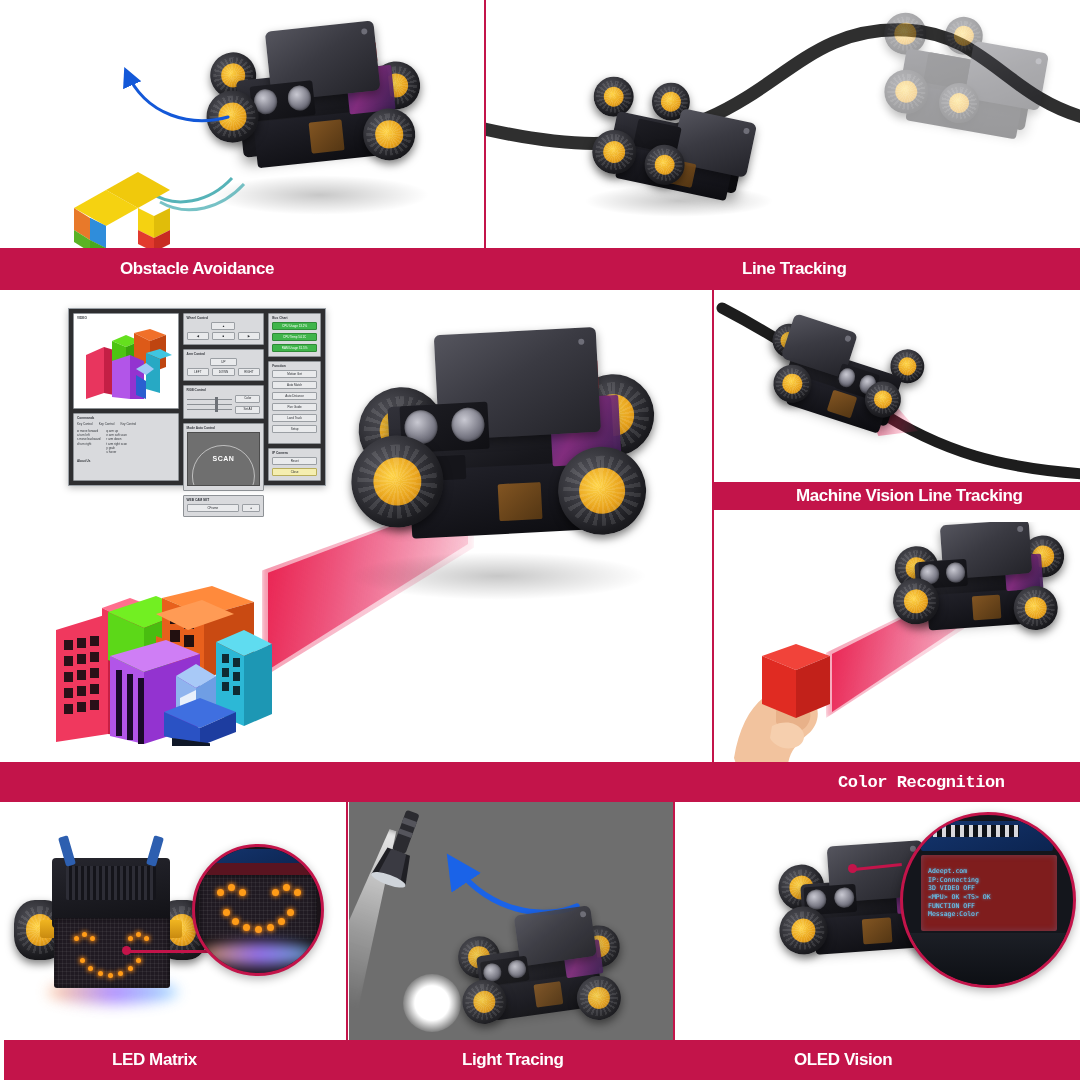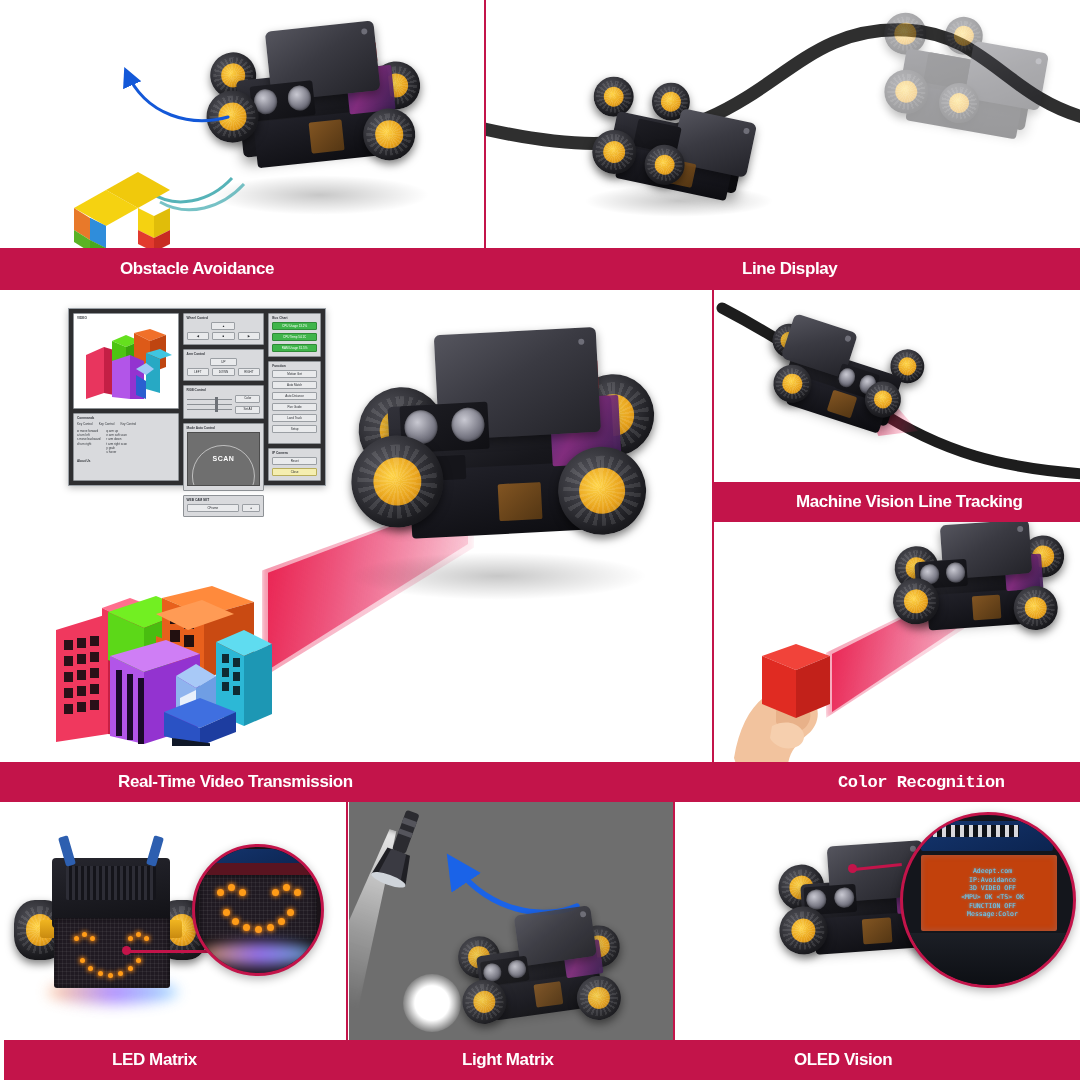--- a/index.html
+++ b/index.html
@@ -91,22 +91,22 @@
                       repeating-linear-gradient(90deg,rgba(255,255,255,.055) 0 1px,transparent 1px 4px);
      box-shadow:inset 0 0 6px rgba(0,0,0,.6);}
   .led{position:absolute;border-radius:50%;background:#ff9c18;
      box-shadow:0 0 4px 1px rgba(255,140,20,.85);}
   .magnifier{position:absolute;border-radius:50%;border:3px solid #C3144A;
      overflow:hidden;box-shadow:0 3px 10px rgba(0,0,0,.3);background:#1a1419;}
   .callout{position:absolute;height:3px;background:#C3144A;}
   .callout-dot{position:absolute;width:9px;height:9px;border-radius:50%;background:#C3144A;}
 
   
-  .oled{position:absolute;background:#c2410c;border-radius:2px;overflow:hidden;
-        box-shadow:inset 0 0 6px rgba(90,170,255,.25);text-align:center;}
+  .oled{position:absolute;background:#7f1d1d;border-radius:2px;overflow:hidden;
+        box-shadow:inset 0 0 6px rgba(90,170,255,.25);}
   .oled .line{color:#63d2ff;font-family:"DejaVu Sans Mono","Liberation Mono",monospace;
         font-size:6.5px;line-height:1.32;white-space:nowrap;
         text-shadow:0 0 3px rgba(90,200,255,.95);}
   .pcb{position:absolute;background:linear-gradient(160deg,#14356e,#0c2450);border-radius:2px;}
 
   .flashlight{position:absolute;}
   .beam{position:absolute;
      background:linear-gradient(to bottom,rgba(255,255,255,.85),rgba(255,255,255,.30) 60%,rgba(255,255,255,0));
      filter:blur(3px);}
   .glow{position:absolute;border-radius:50%;background:radial-gradient(circle,#fff 0%,#fff 42%,rgba(255,255,255,.15) 70%,rgba(255,255,255,0) 100%);}
@@ -199,21 +199,21 @@
       <div class="deck"></div>
       <div class="topplate" style="left:50%;top:16%;width:42%;height:42%;"></div>
       <div class="sonar" style="left:26%;top:30%;width:24%;height:22%;"></div>
       <div class="wheel" style="left:10px;top:62px;width:44px;height:44px;"></div>
       <div class="wheel" style="left:66px;top:66px;width:40px;height:40px;"></div>
     </div>
   </div>
 
   <div class="hbar" style="left:0;top:248px;width:1080px;height:42px;">
     <span class="cap" style="position:absolute;left:120px;">Obstacle Avoidance</span>
-    <span class="cap" style="position:absolute;left:742px;">Line Display</span>
+    <span class="cap" style="position:absolute;left:742px;">Line Tracking</span>
   </div>
 
   <div class="panel" style="left:0;top:290px;width:712px;height:472px;">
 
     <div class="ui" style="left:68px;top:18px;width:258px;height:178px;">
       <div class="ui-col" style="width:44%;">
         <div class="ui-card ui-video" style="height:96px;">
           <div class="t">VIDEO</div>
           <svg style="position:absolute;left:8%;top:14%;" width="98" height="74" viewBox="0 0 98 74">
             <polygon points="4,28 22,20 22,66 4,72" fill="#e8355e"></polygon>
@@ -452,21 +452,21 @@
       <div class="sonar" style="left:46%;top:34%;width:26%;height:22%;">
         <div class="eye l"></div>
         <div class="eye r"></div>
       </div>
       <div class="servo"></div>
       <div class="wheel" style="left:12px;top:56px;width:38px;height:38px;"></div>
       <div class="wheel" style="right:16px;top:44px;width:36px;height:36px;"></div>
     </div>
   </div>
 
-  <div class="hbar" style="left:714px;top:482px;width:366px;height:40px;">
+  <div class="hbar" style="left:714px;top:482px;width:366px;height:28px;">
     <span class="cap cap-s" style="position:absolute;left:82px;">Machine Vision Line Tracking</span>
   </div>
 
   <div class="panel" style="left:714px;top:522px;width:366px;height:240px;">
     <div class="cone" style="left:118px;top:58px;width:146px;height:132px;
                 clip-path:polygon(100% 0%,100% 26%,0% 100%,0% 56%);"></div>
     <div class="cone soft" style="left:112px;top:54px;width:158px;height:142px;opacity:.45;
                 clip-path:polygon(100% 0%,100% 28%,0% 100%,0% 54%);"></div>
 
     <div class="car" style="left:178px;top:-4px;width:172px;height:134px;transform:rotate(-4deg);">
@@ -490,21 +490,20 @@
                C64 118 58 126 56 138 L4 138 Z" fill="#f2c39e"></path>
       <path d="M44 74 C56 66 70 70 76 80 C81 89 78 99 70 104 C60 110 48 106 44 96 Z" fill="#e8b189"></path>
       <path d="M40 100 C52 94 64 96 70 104 C74 110 72 118 64 121 C54 125 42 120 38 112 Z" fill="#f6cfae"></path>
       <polygon points="30,30 64,18 98,30 64,44" fill="#f1433a"></polygon>
       <polygon points="30,30 64,44 64,92 30,78" fill="#e02b22"></polygon>
       <polygon points="64,44 98,30 98,78 64,92" fill="#c2211a"></polygon>
     </svg>
   </div>
 
   <div class="hbar" style="left:0;top:762px;width:1080px;height:40px;">
-    <span class="cap" style="position:absolute;left:118px;">Real-Time Video Transmission</span>
     <span class="cap" style="position:absolute;left:838px;font-family:Liberation Mono, monospace;">Color Recognition</span>
   </div>
 
   <div class="panel" style="left:0;top:802px;width:346px;height:238px;">
     <div class="rgbglow" style="left:48px;top:178px;width:130px;height:24px;opacity:.85;"></div>
 
     <div style="position:absolute;left:14px;top:38px;width:194px;height:160px;">
       <div class="wheel" style="left:0px;top:60px;width:52px;height:60px;border-radius:40%;"></div>
       <div class="wheel" style="right:0px;top:60px;width:52px;height:60px;border-radius:40%;"></div>
       <div style="position:absolute;left:26px;top:80px;width:142px;height:18px;
@@ -628,30 +627,30 @@
 
     <div class="magnifier" style="left:224px;top:10px;width:170px;height:170px;background:#14161c;">
       <div class="pcb" style="left:18px;top:6px;width:132px;height:30px;"></div>
       <div style="position:absolute;left:30px;top:10px;width:86px;height:12px;
                   background:repeating-linear-gradient(90deg,#d8d8dc 0 4px,#0f1218 4px 9px);"></div>
       <div style="position:absolute;left:-4px;top:16px;width:46px;height:4px;
                   background:linear-gradient(90deg,#e02020,#e0a020,#20b050,#2060e0);transform:rotate(-18deg);"></div>
       <div class="oled" style="left:18px;top:40px;width:136px;height:76px;
                   display:flex;flex-direction:column;justify-content:center;padding-left:7px;box-sizing:border-box;">
         <div class="line">Adeept.com</div>
-        <div class="line">IP:Avoidance</div>
+        <div class="line">IP:Connecting</div>
         <div class="line">3D VIDEO  OFF</div>
         <div class="line">&lt;MPU&gt; OK  &lt;TS&gt; OK</div>
         <div class="line">FUNCTION  OFF</div>
         <div class="line">Message:Color</div>
       </div>
       <div style="position:absolute;left:0;top:118px;width:170px;height:52px;
                   background:linear-gradient(180deg,#1c1f26,#0d0f14);"></div>
     </div>
   </div>
 
   <div class="hbar" style="left:4px;top:1040px;width:1080px;height:40px;">
     <span class="cap" style="position:absolute;left:108px;">LED Matrix</span>
-    <span class="cap" style="position:absolute;left:458px;">Light Matrix</span>
+    <span class="cap" style="position:absolute;left:458px;">Light Tracing</span>
     <span class="cap" style="position:absolute;left:790px;">OLED Vision</span>
   </div>
 
 </div>
 
 </body></html>

